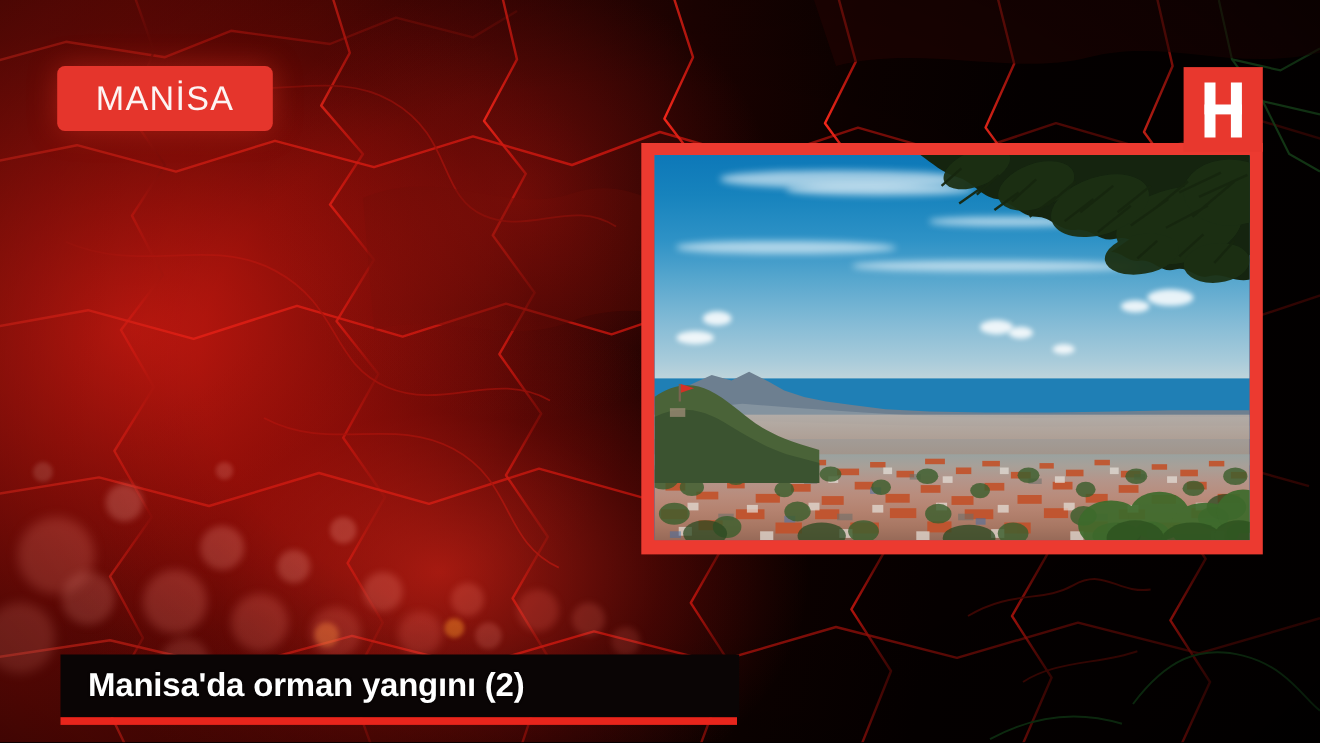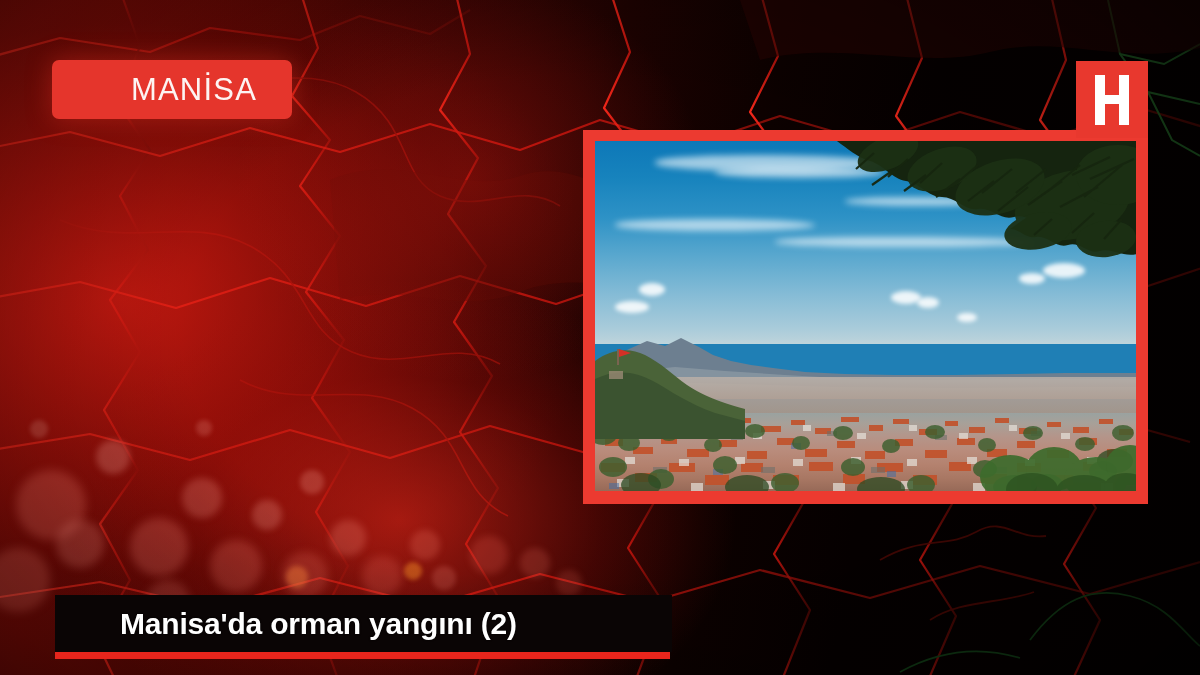--- a/index.html
+++ b/index.html
@@ -81,21 +81,20 @@
     left: 52px;
     top: 60px;
     width: 196px;
     height: 59px;
     border-radius: 7px;
     background: #e5352c;
     box-shadow: 0 0 26px rgba(255,60,40,0.35);
     display: flex;
     align-items: center;
     justify-content: center;
-    padding-left: 44px;
   }
   #city-badge .label {
     color: #fdf4f3;
     font-size: 31px;
     font-weight: 400;
     letter-spacing: 1.2px;
     line-height: 1;
   }
 
   
@@ -210,21 +209,20 @@
     align-items: center;
   }
   #caption-bar .caption-text {
     color: #ffffff;
     font-size: 30px;
     font-weight: bold;
     letter-spacing: -0.2px;
     padding-left: 25px;
     white-space: nowrap;
     text-shadow: 0 0 2px rgba(0,0,0,0.9);
-    margin-left: 40px;
   }
   #caption-underline {
     position: absolute;
     left: 55px;
     top: 652px;
     width: 615px;
     height: 7px;
     background: #e8251c;
   }
 </style>

